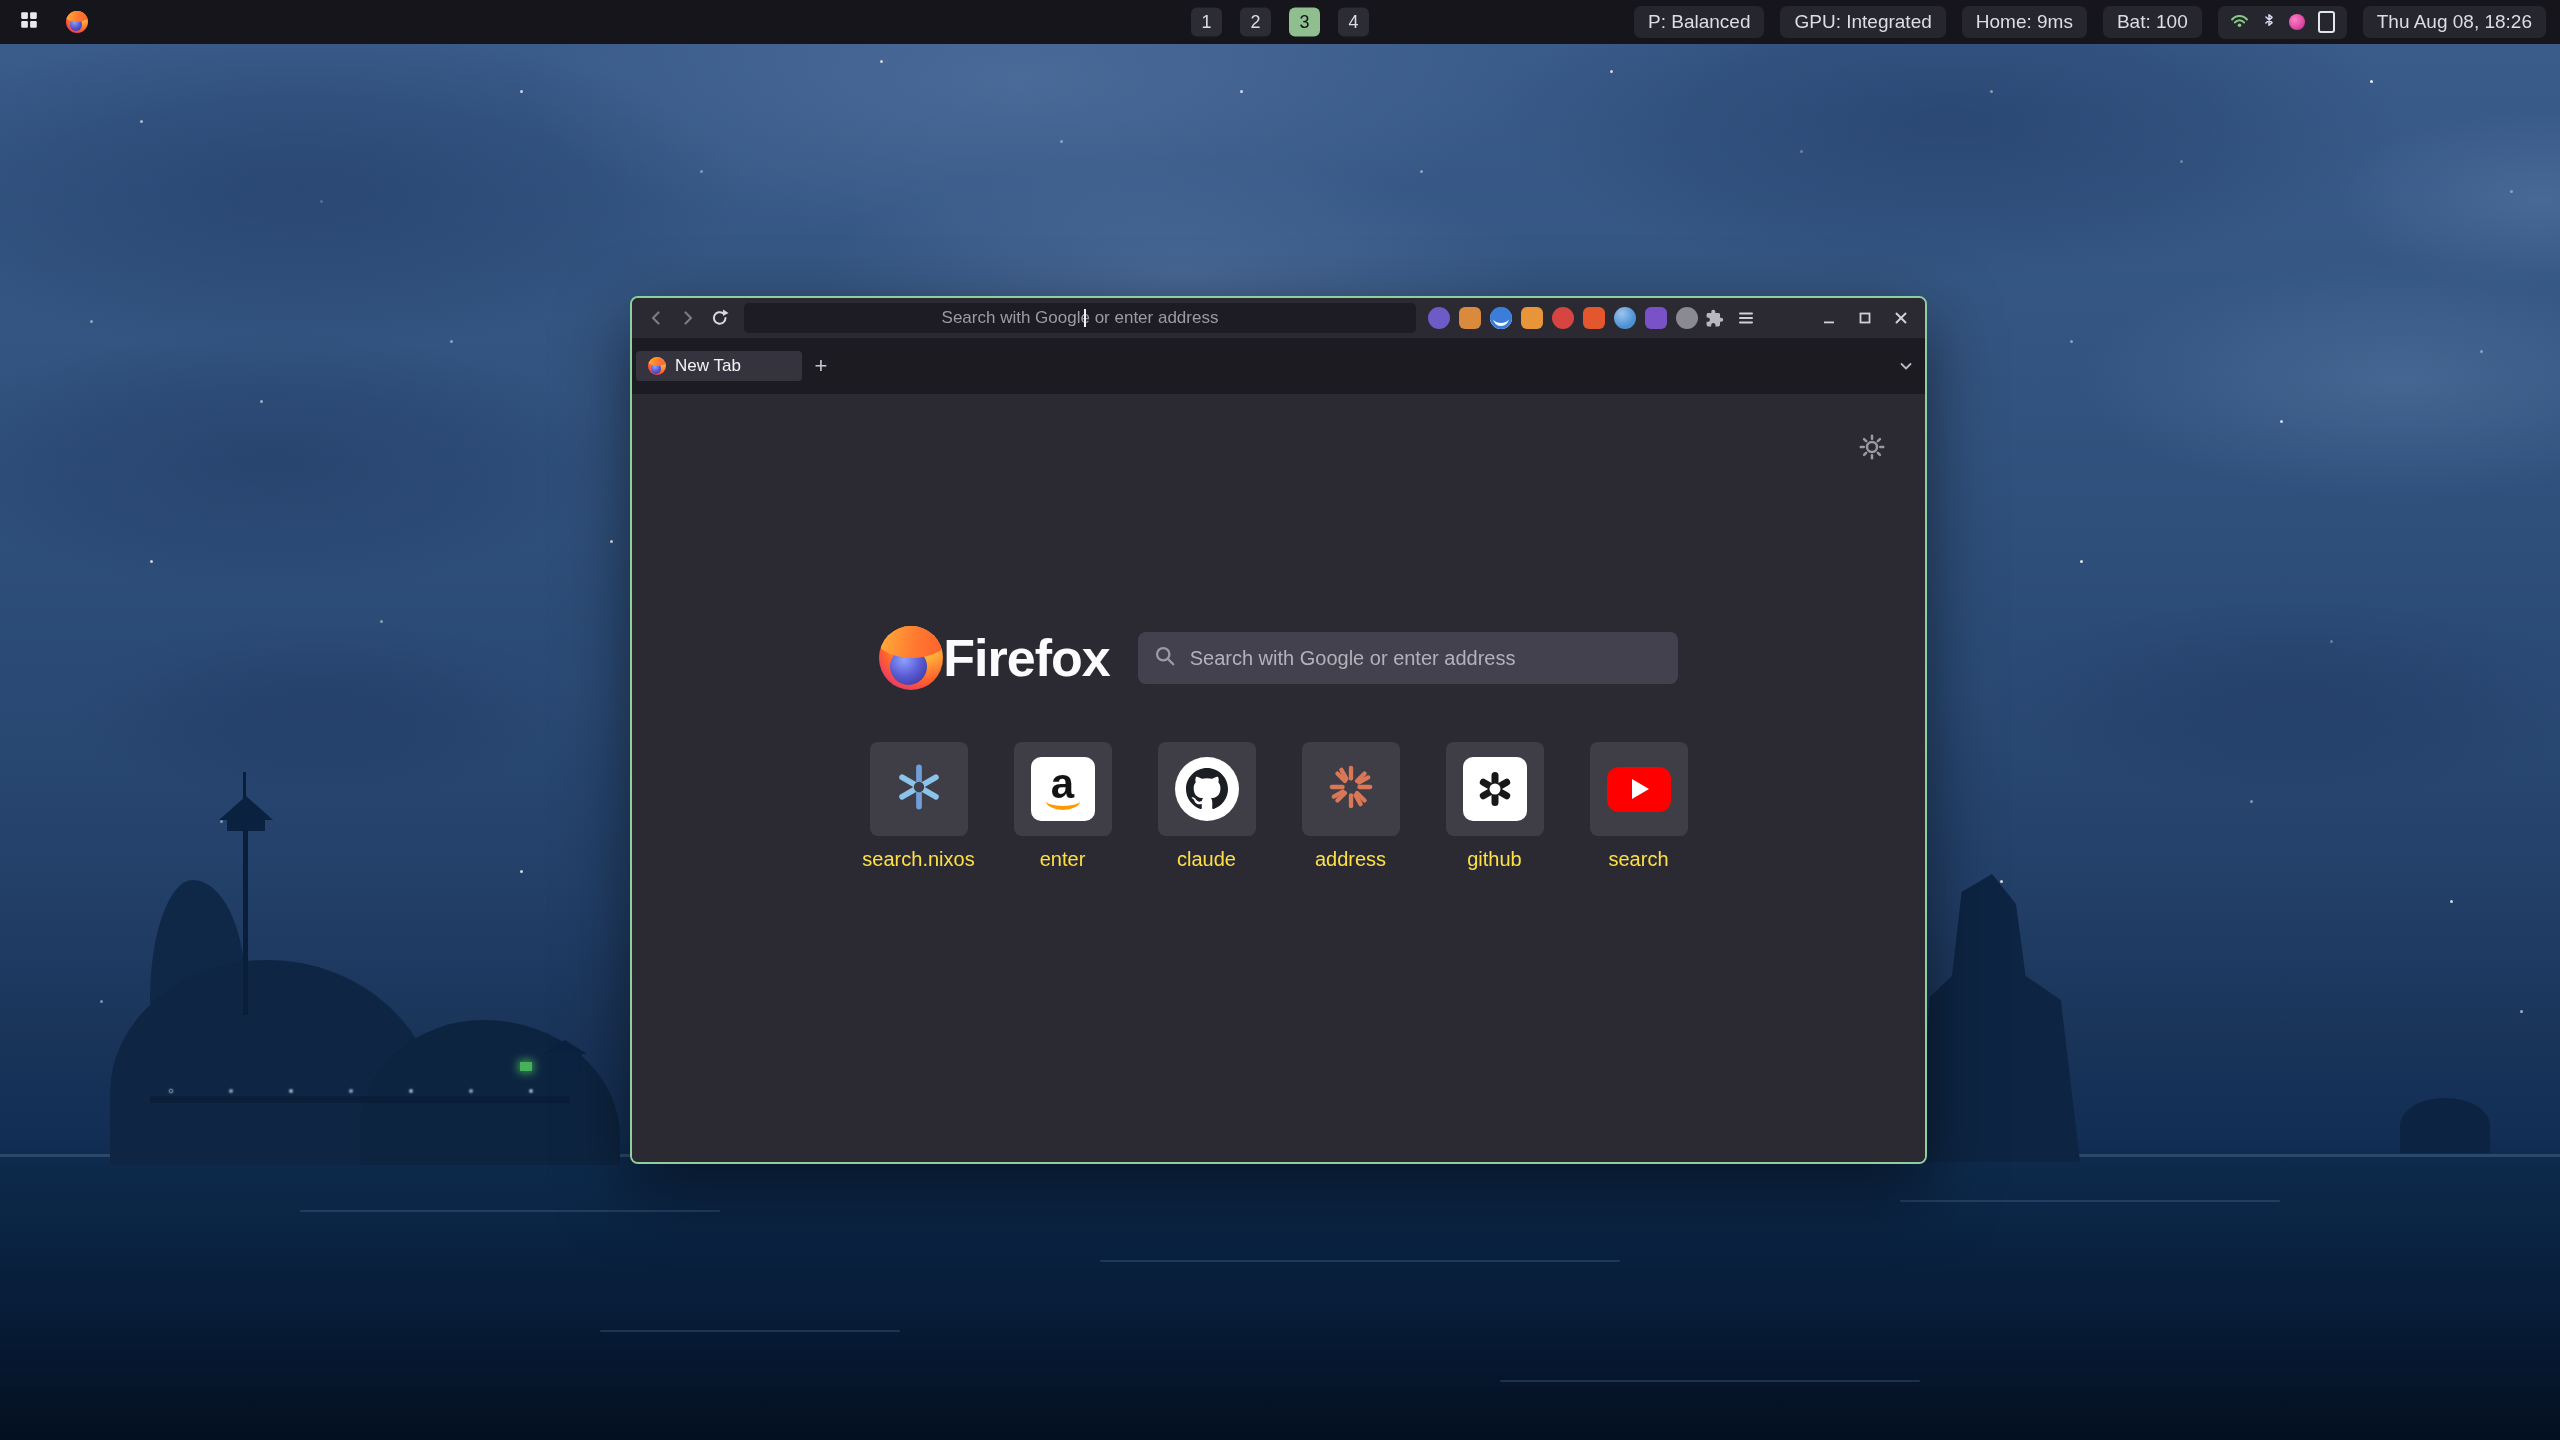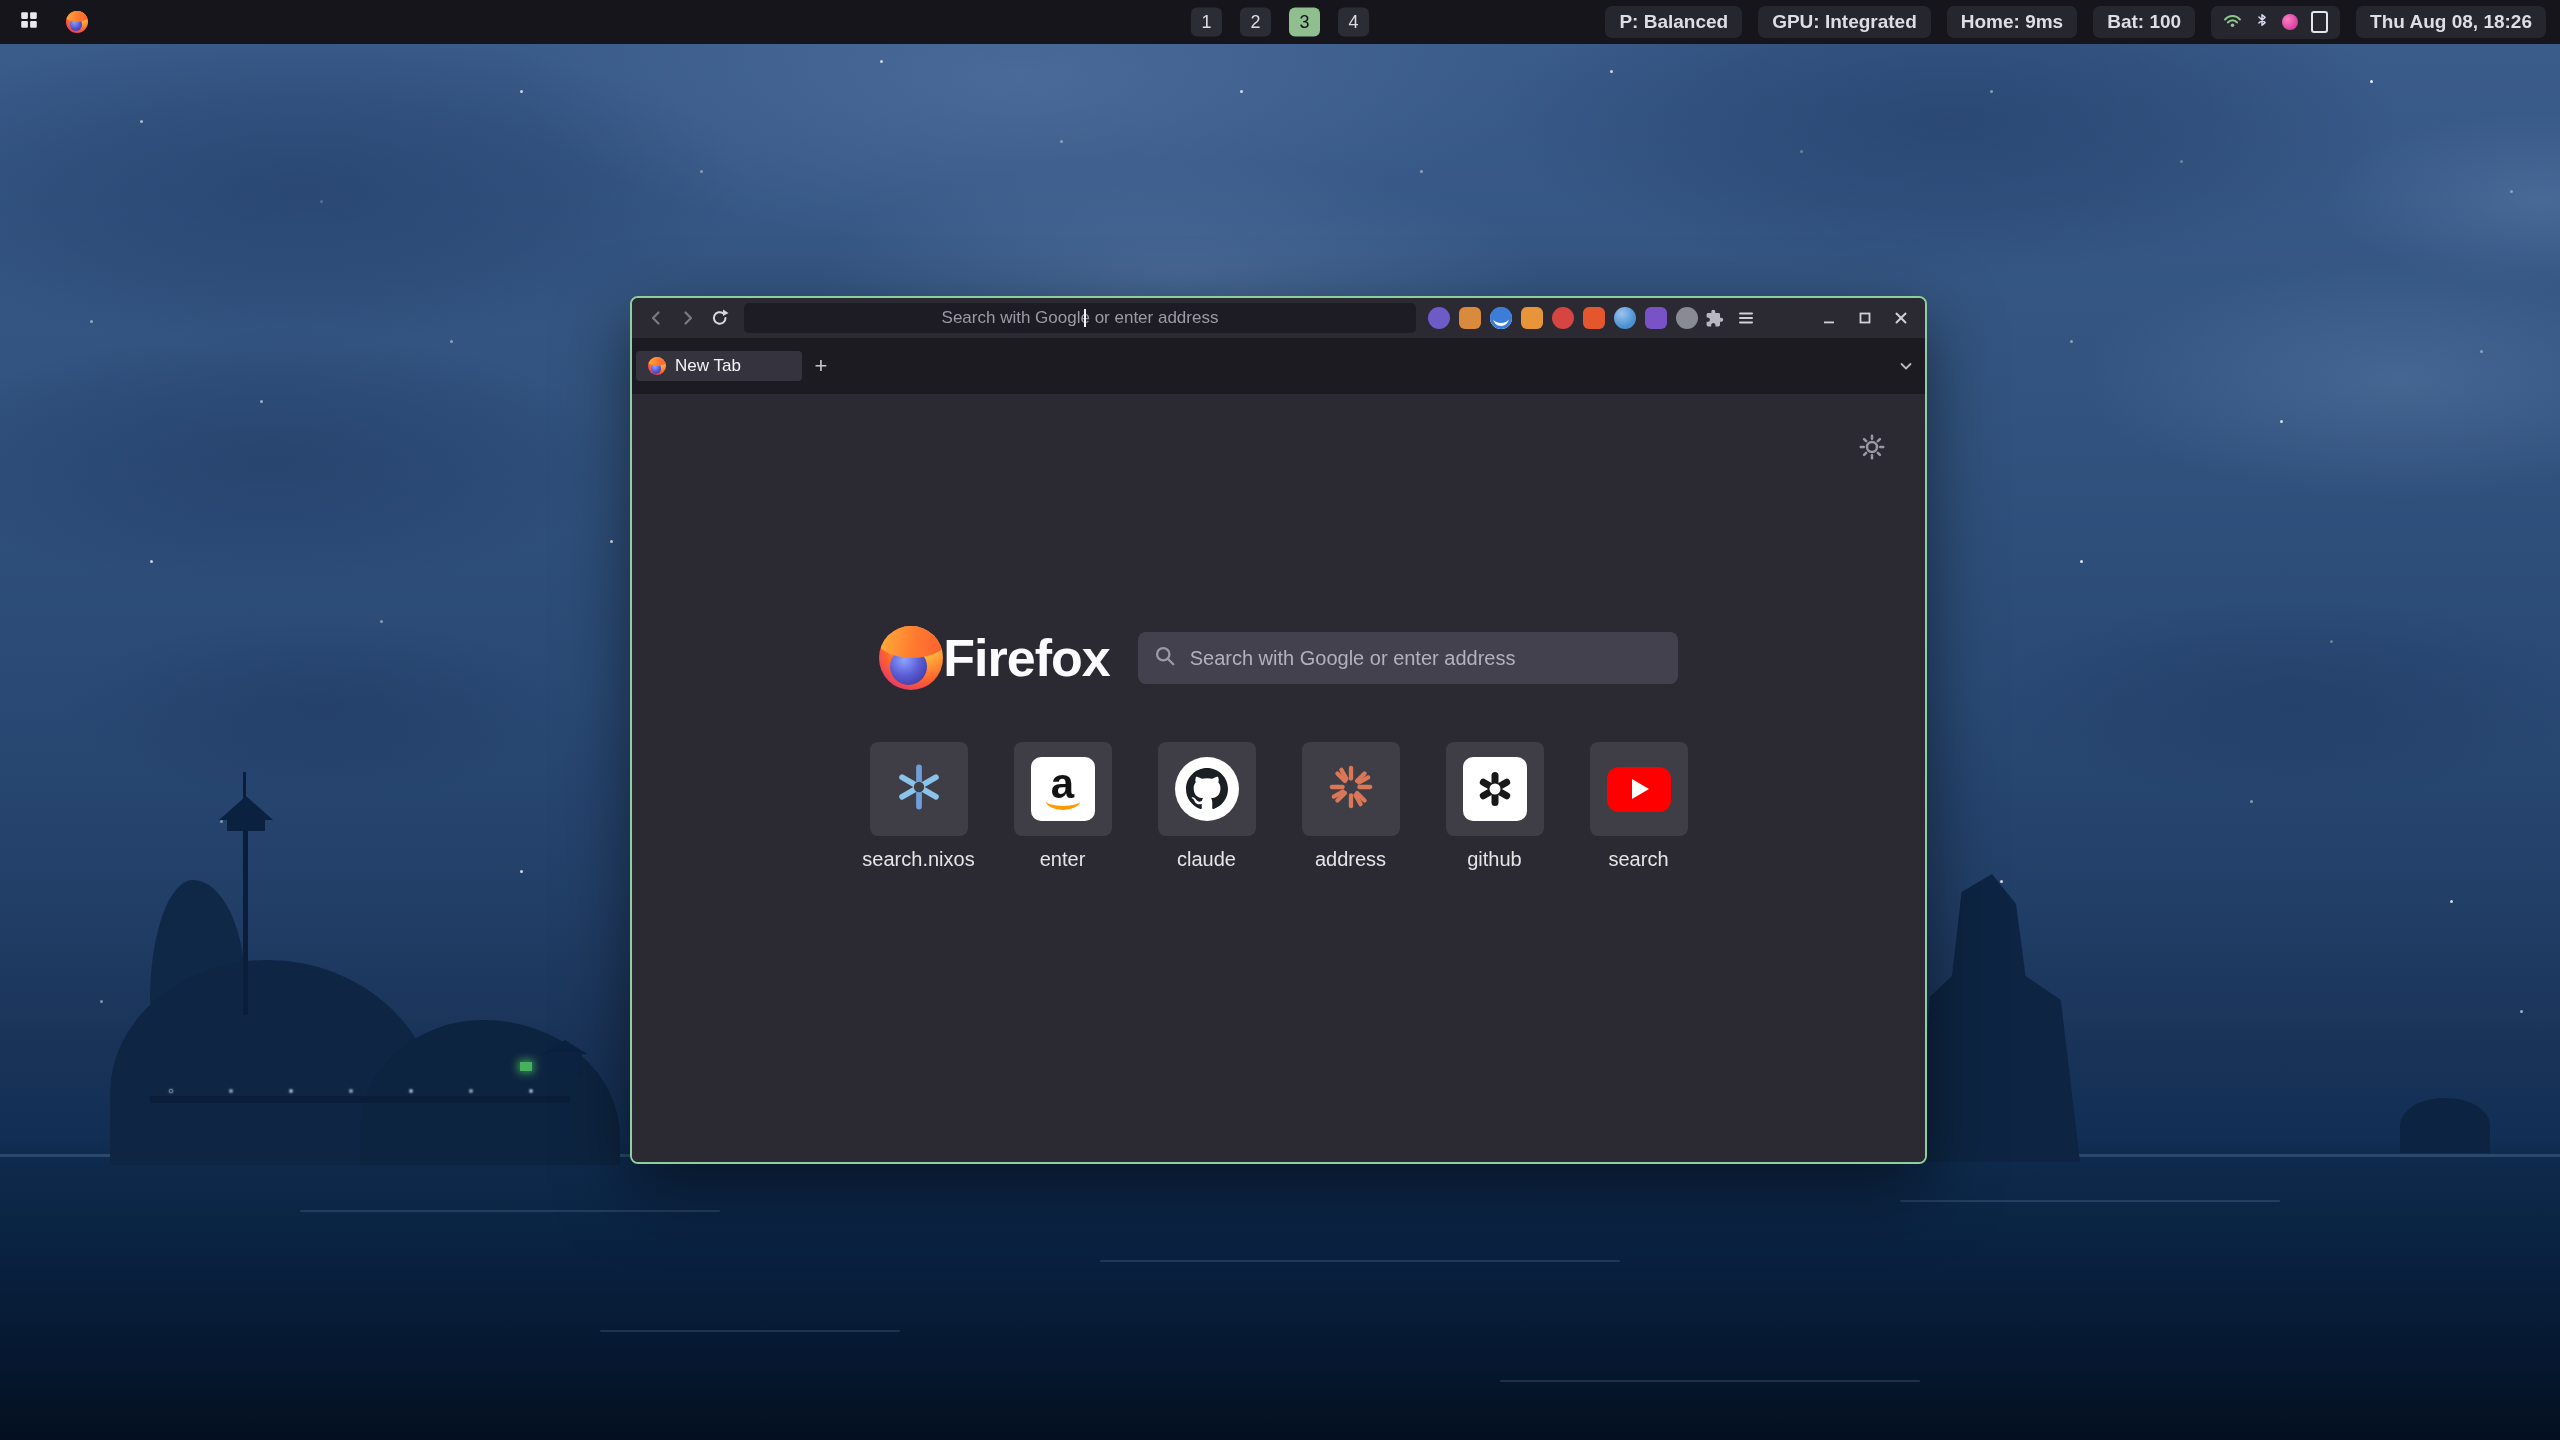--- a/index.html
+++ b/index.html
@@ -71,21 +71,21 @@
   
   .statusbar{position:absolute;left:0;top:0;width:2560px;height:44px;background:#15151b;
     display:flex;align-items:center;padding:0 14px;box-sizing:border-box;font-size:19px;z-index:10;}
   .sb-left{display:flex;align-items:center;gap:18px;}
   .sb-btn{display:grid;place-items:center;width:30px;height:30px;border-radius:6px;cursor:pointer;}
   .workspaces{position:absolute;left:50%;top:50%;transform:translate(-50%,-50%);display:flex;gap:18px;}
   .ws{min-width:31px;height:29px;border-radius:6px;background:#2c2c34;color:#dcdce2;
     display:grid;place-items:center;font-size:18px;}
   .ws.active{background:#8fbe8f;color:#14141a;}
   .sb-right{margin-left:auto;display:flex;align-items:center;gap:16px;}
-  .chip{background:#26262e;border-radius:7px;padding:5px 14px;color:#dddde4;white-space:nowrap;font-weight:bold;}
+  .chip{background:#26262e;border-radius:7px;padding:5px 14px;color:#dddde4;white-space:nowrap;}
   .chip.icons{display:flex;align-items:center;gap:13px;padding:5px 12px;}
   .dot-pink{width:16px;height:16px;border-radius:50%;background:radial-gradient(circle at 35% 35%,#ff7ec2,#d6409f 70%);}
   .tablet{width:13px;height:18px;border:2px solid #e2e5ec;border-radius:3px;}
 
   
   .ffx{--s:64px;width:var(--s);height:var(--s);border-radius:50%;position:relative;overflow:hidden;flex:none;
     background:radial-gradient(circle at 68% 22%,#ffe352 0%,#ffbe3c 22%,#ff8a33 45%,#ff5f2e 62%,#eb3d62 80%,#b5217e 93%,#8f1677 100%);}
   .ffx::before{content:"";position:absolute;left:16%;top:34%;width:58%;height:58%;border-radius:50%;
     background:radial-gradient(circle at 38% 32%,#8ea2ff 0%,#5d5fd6 45%,#332a93 100%);}
   .ffx::after{content:"";position:absolute;left:-12%;top:-32%;width:126%;height:82%;border-radius:50%;
@@ -122,21 +122,21 @@
   .hero{position:absolute;top:232px;left:0;right:0;display:flex;justify-content:center;align-items:center;}
   .wordmark{font-size:52px;font-weight:700;color:#fbfbfe;letter-spacing:-1px;}
   .searchbox{width:540px;height:52px;margin-left:28px;background:#42414d;border-radius:8px;
     display:flex;align-items:center;gap:12px;padding:0 16px;box-sizing:border-box;}
   .searchbox input{flex:1;background:transparent;border:none;outline:none;color:#fbfbfe;
     font-size:20px;font-family:"Liberation Sans",sans-serif;}
   .searchbox input::placeholder{color:#b2b2bc;}
   .tiles{position:absolute;top:348px;left:0;right:0;display:flex;justify-content:center;gap:46px;}
   .tile-wrap{width:98px;display:flex;flex-direction:column;align-items:center;}
   .tile{width:98px;height:94px;border-radius:8px;background:#3f3e47;display:grid;place-items:center;}
-  .tile-label{margin-top:12px;font-size:20px;color:#e5e5e5;white-space:nowrap;}
+  .tile-label{margin-top:12px;font-size:20px;color:#fde047;white-space:nowrap;}
   .badge-white-sq{width:64px;height:64px;background:#fff;border-radius:10px;display:grid;place-items:center;position:relative;}
   .badge-white-circ{width:64px;height:64px;background:#fff;border-radius:50%;display:grid;place-items:center;}
   .amz-a{font-size:42px;font-weight:700;color:#131313;line-height:1;margin-top:-10px;}
   .amz-smile{position:absolute;left:15px;bottom:11px;width:34px;height:14px;
     border-bottom:4px solid #ff9900;border-radius:50%;}
   .yt-badge{width:64px;height:45px;background:#ff0000;border-radius:12px;display:grid;place-items:center;}
   .yt-play{width:0;height:0;border-left:17px solid #fff;border-top:10px solid transparent;
     border-bottom:10px solid transparent;margin-left:4px;}
 </style>
 </head>

